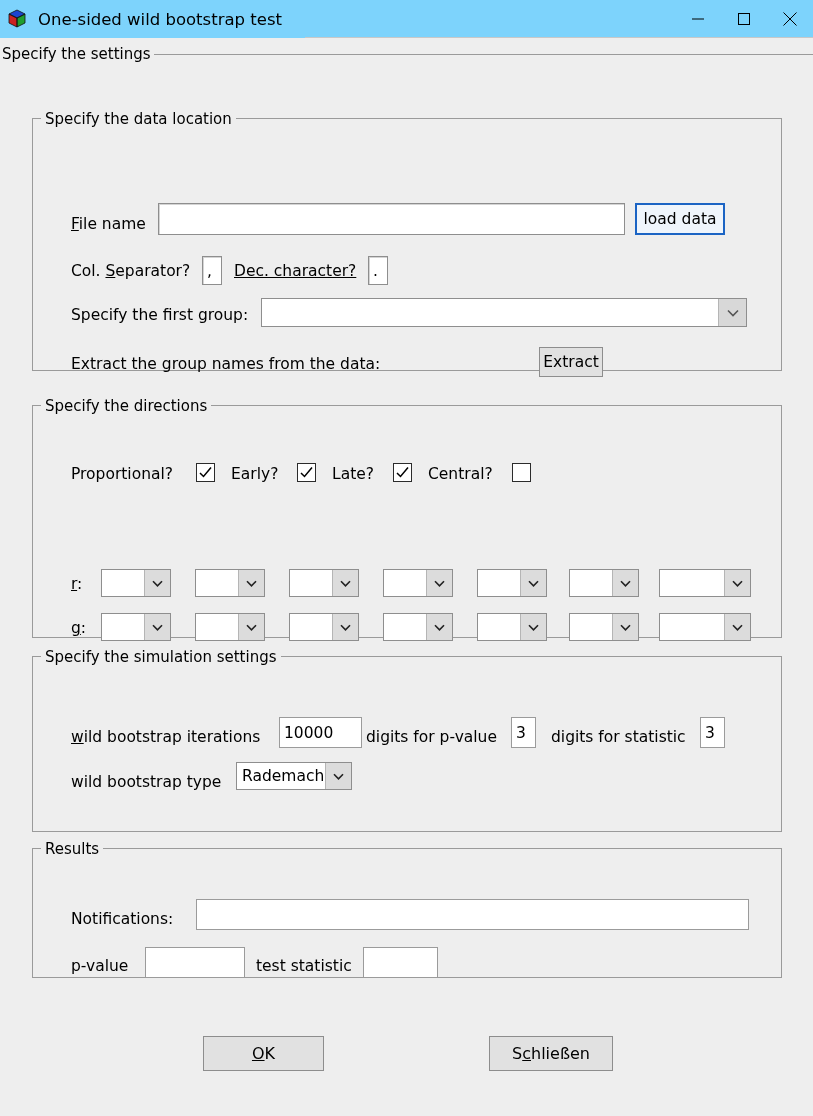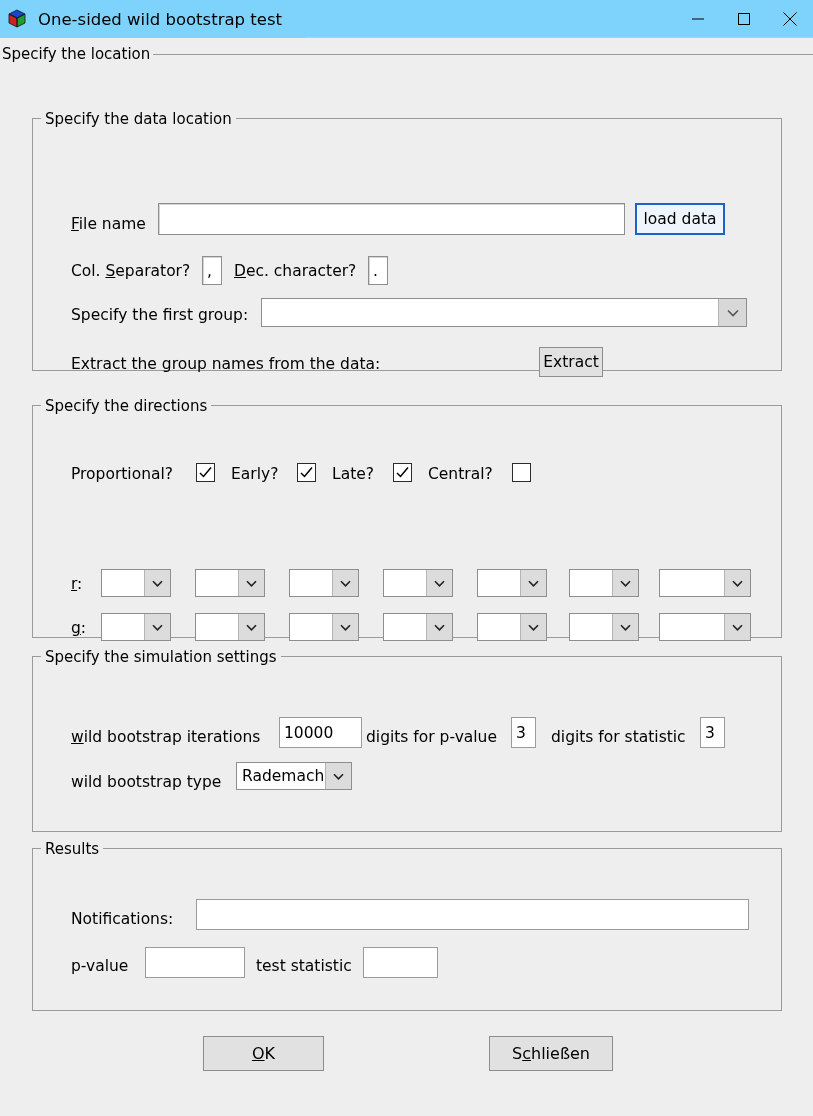--- a/index.html
+++ b/index.html
@@ -90,21 +90,21 @@
     background: #eeeeee;
     padding: 0 4px;
     font-size: 15px;
     white-space: nowrap;
     z-index: 2;
   }
 
   #fs-data     { left: 32px; top: 73px;  width: 750px; height: 253px; }
   #fs-dir      { left: 32px; top: 360px; width: 750px; height: 233px; }
   #fs-sim      { left: 32px; top: 611px; width: 750px; height: 176px; }
-  #fs-results  { left: 32px; top: 803px; width: 750px; height: 163px; padding-left: 48px; }
+  #fs-results  { left: 32px; top: 803px; width: 750px; height: 130px; padding-left: 48px; }
 
   
   .lbl {
     position: absolute;
     font-size: 15.5px;
     white-space: nowrap;
     line-height: 1;
   }
   .u { text-decoration: underline; }
 
@@ -223,33 +223,33 @@
           <line x1="1.5" y1="1.5" x2="14.5" y2="14.5" stroke="#000" stroke-width="1"></line>
           <line x1="14.5" y1="1.5" x2="1.5" y2="14.5" stroke="#000" stroke-width="1"></line>
         </svg>
     </div>
   </div>
 </div>
 <div class="titlebar-rule"></div>
 
 <div class="outer-group">
 
-  <div class="outer-legend">Specify the location</div>
+  <div class="outer-legend">Specify the settings</div>
   <div class="outer-line"></div>
 
   <div class="fs" id="fs-data">
     <div class="fs-legend">Specify the data location</div>
 
     <div class="lbl" style="left:38px; top:98px;"><span class="u">F</span>ile name</div>
     <div class="txtbox" style="left:125px; top:84px; width:467px; height:32px;" title=""></div>
     <div class="btn focus" style="left:602px; top:84px; width:90px; height:32px;">load data</div>
 
     <div class="lbl" style="left:38px; top:145px;">Col. <span class="u">S</span>eparator?</div>
     <div class="txtbox" style="left:169px; top:137px; width:20px; height:29px; padding:0 0 0 4px;">,</div>
-    <div class="lbl" style="left:201px; top:145px;"><span class="u">D</span>ec. character?</div>
+    <div class="lbl" style="left:201px; top:145px;text-decoration:underline;"><span class="u">D</span>ec. character?</div>
     <div class="txtbox" style="left:335px; top:137px; width:20px; height:29px; padding:0 0 0 4px;">.</div>
 
     <div class="lbl" style="left:38px; top:189px;">Specify the first group:</div>
     <div class="combo big" style="left:228px; top:179px; width:486px; height:29px;">
       <div class="cval"></div>
       <div class="carrow">
         <svg width="12" height="8" viewBox="0 0 12 8">
             <polyline points="1,1.5 6,6.5 11,1.5" fill="none" stroke="#555" stroke-width="1.6"></polyline>
           </svg>
       </div>

